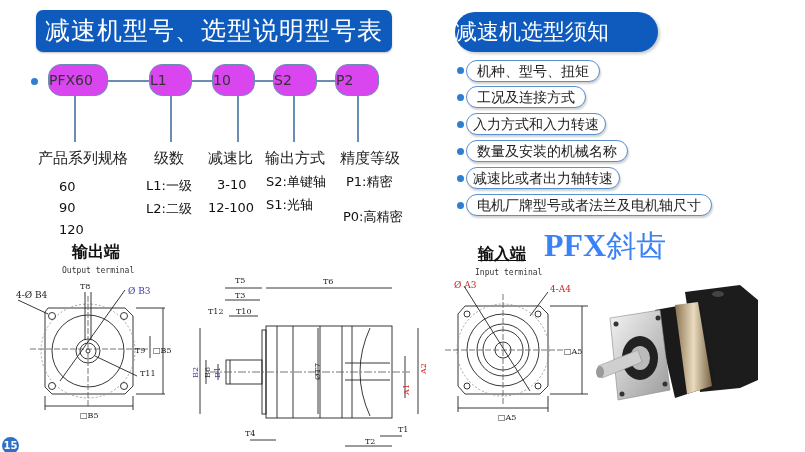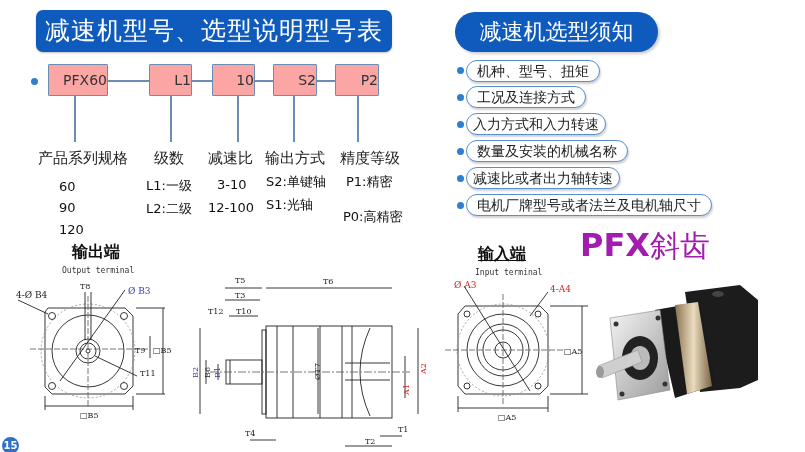--- a/index.html
+++ b/index.html
@@ -6,38 +6,38 @@
   body { width:805px; height:452px; position:relative; overflow:hidden;
          font-family:"DejaVu Sans","Liberation Sans",sans-serif; color:#222; }
   .abs { position:absolute; }
 
   
   .title-banner { left:36px; top:10px; width:356px; height:42px; background:#0f5bbd;
     border-radius:7px; color:#fff; font-size:25px; line-height:42px; text-align:center;
     box-shadow:0 1px 2px rgba(0,0,0,0.25); letter-spacing:1px; font-family:"DejaVu Serif",serif; }
 
   
-  .code-box { height:30px; border:1.4px solid #6a8db4; border-radius:1px; background:#fca5a5;
-    font-size:14px; line-height:30px; text-align:right; color:#333; }
+  .code-box { height:30px; border:1.4px solid #6a8db4; border-radius:13px; background:#d946ef;
+    font-size:14px; line-height:30px; text-align:left; color:#333; }
   .conn-h { height:1.5px; background:#6a8db4; }
   .conn-v { width:1.5px; background:#6a8db4; }
   .bullet { width:7px; height:7px; border-radius:50%; background:#2f7fd0; }
 
   .label-zh { font-size:15px; color:#222; white-space:nowrap; }
   .val { font-size:13px; color:#111; white-space:nowrap; }
 
   
   .right-title { left:455px; top:12px; width:203px; height:40px; background:#0f5bbd;
-    border-radius:22px; color:#fff; font-size:22px; line-height:40px; text-align:center;
+    border-radius:22px; color:#fff; font-size:22px; line-height:40px; text-align:left;
     box-shadow:2px 2px 3px rgba(0,0,0,0.2); font-family:"DejaVu Serif",serif; }
   .pill { height:20px; border:1.3px solid #5a8fd0; border-radius:11px; background:#fff;
     font-size:14px; line-height:20px; padding:0 10px; white-space:nowrap; color:#222;
     box-shadow:1px 2px 2px rgba(0,0,0,0.18); font-family:"DejaVu Serif",serif; }
 
-  .pfx-title { left:580px; top:226px; font-size:32px; font-weight:bold; color:#a21caf; white-space:nowrap; }
+  .pfx-title { left:544px; top:226px; font-size:32px; font-weight:bold; color:#3b82f6; white-space:nowrap;font-family:Liberation Serif, serif; }
   .pfx-title .zh { font-weight:normal; font-size:30px; }
 
   .draw-heading { font-size:16px; font-weight:bold; color:#111; font-family:"DejaVu Serif",serif; }
   .draw-sub { font-size:8px; color:#333; font-family:"DejaVu Sans Mono",monospace; }
 
   .page-badge { left:2px; top:437px; width:17px; height:17px; border-radius:50%; background:#2f6fc6;
     color:#fff; font-size:10px; font-weight:bold; line-height:17px; text-align:center; }
   svg text { font-family:"DejaVu Serif",serif; }
 </style>
 </head>

